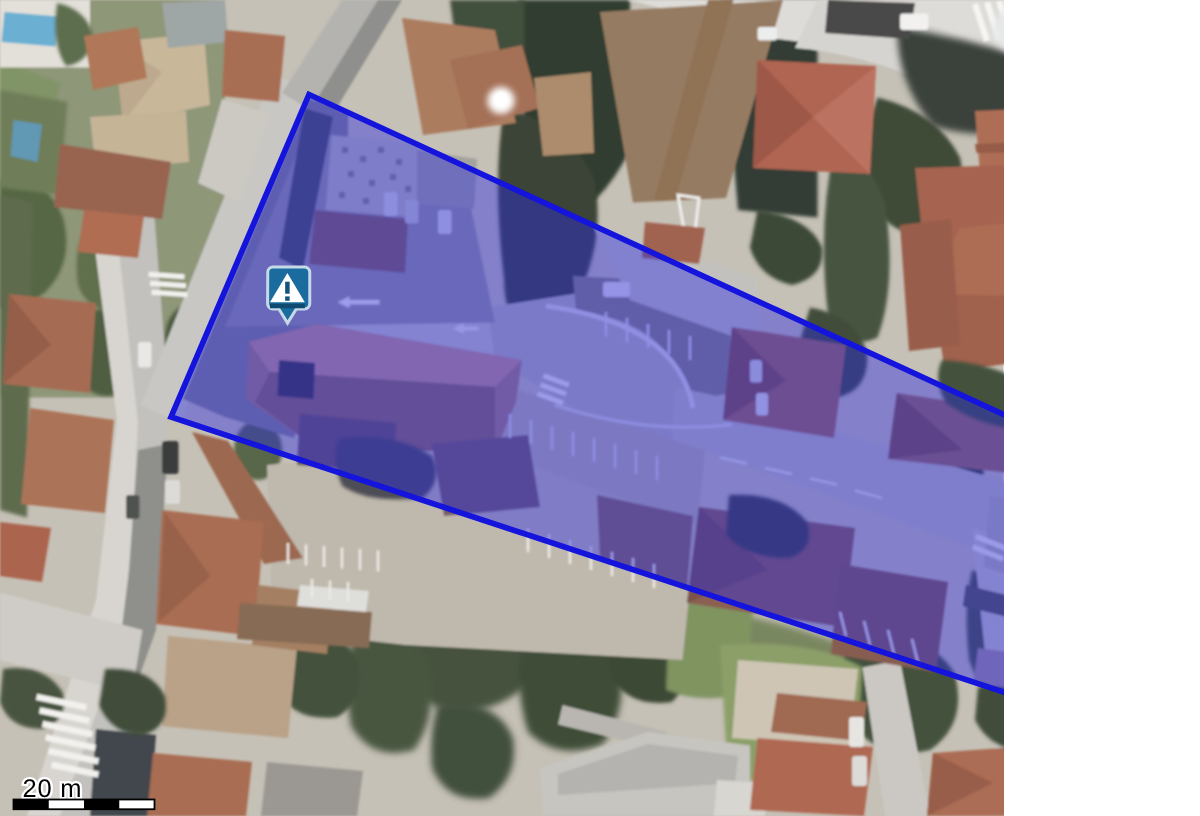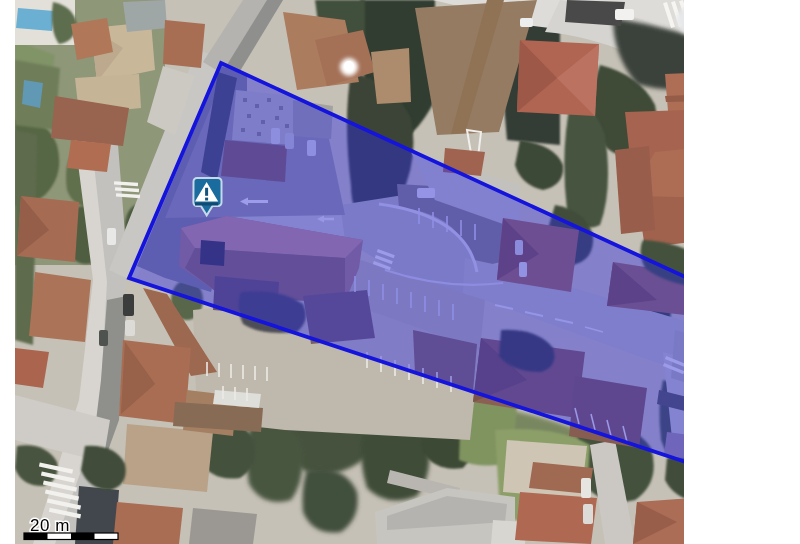--- a/index.html
+++ b/index.html
@@ -1,16 +1,16 @@
 <!DOCTYPE html>
 <html><head>
 <meta charset="utf-8">
 <style>
   html,body{margin:0;padding:0;background:#ffffff;}
-  .wrap{width:669px;height:544px;overflow:hidden;position:relative;font-family:"Liberation Sans", sans-serif;margin-left:15px;}
+  .wrap{width:669px;height:544px;overflow:hidden;position:relative;font-family:"Liberation Sans", sans-serif;}
 </style>
 </head>
 <body>
 <div class="wrap">
 <svg width="800" height="544" viewBox="0 0 800 544">
 <defs>
   <filter id="soft" x="-5%" y="-5%" width="110%" height="110%">
           <feGaussianBlur stdDeviation="0.7"></feGaussianBlur>
           <feColorMatrix type="saturate" values="0.88"></feColorMatrix>
         </filter>

